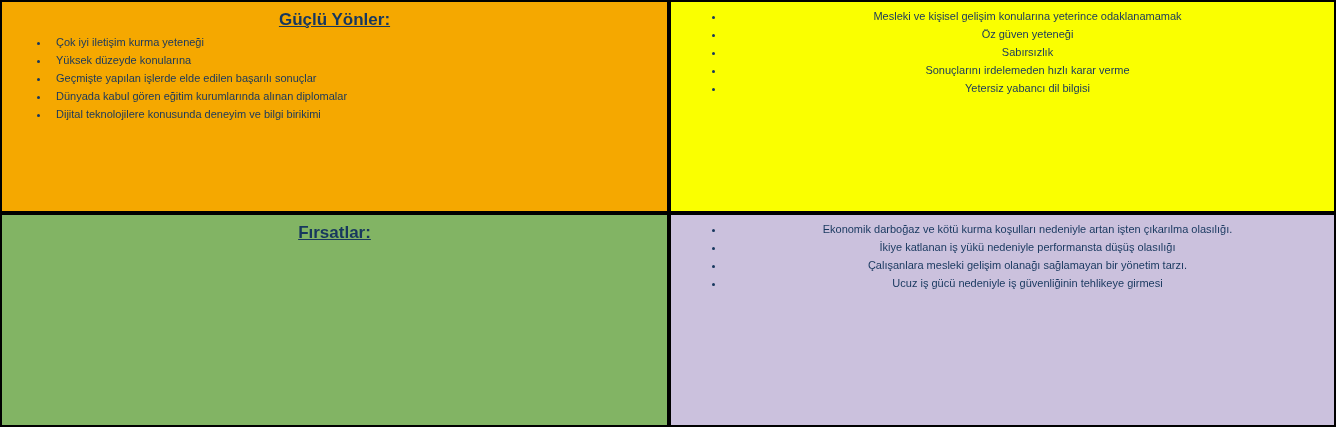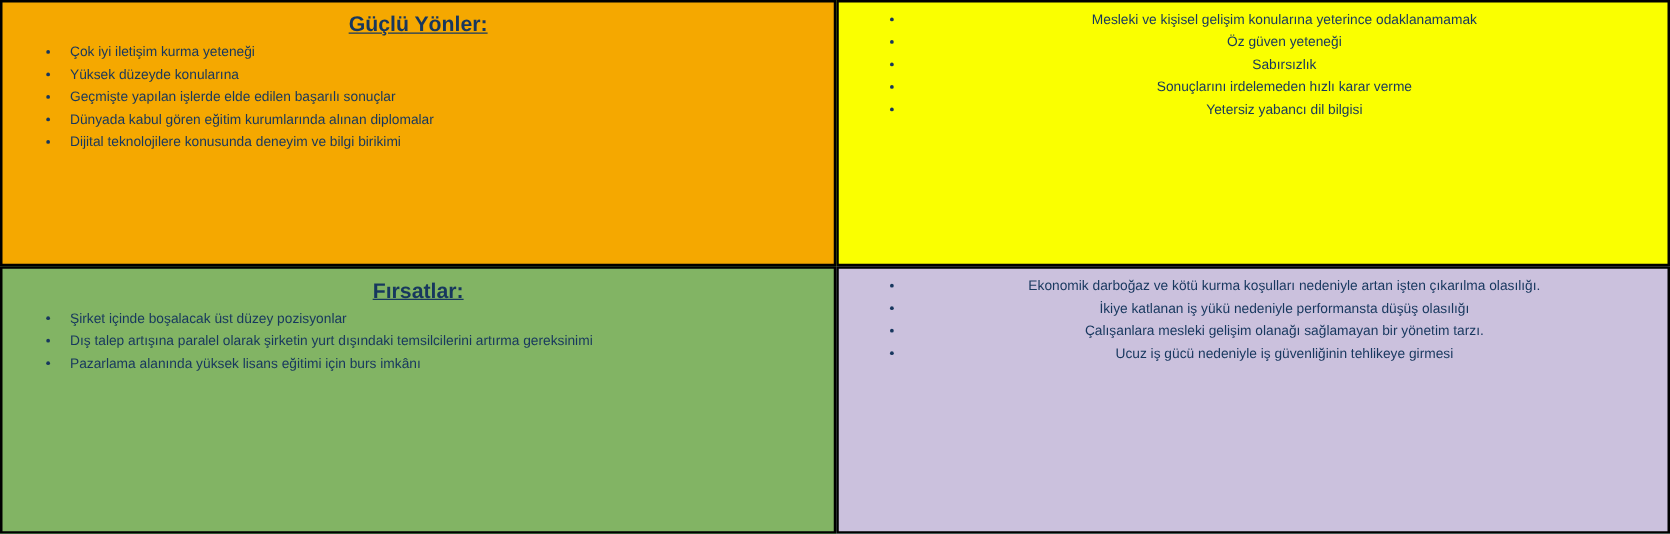--- a/index.html
+++ b/index.html
@@ -78,25 +78,20 @@
       <li>Mesleki ve kişisel gelişim konularına yeterince odaklanamamak</li>
       <li>Öz güven yeteneği</li>
       <li>Sabırsızlık</li>
       <li>Sonuçlarını irdelemeden  hızlı karar verme</li>
       <li>Yetersiz yabancı dil bilgisi</li>
     </ul>
   </div>
 
   <div class="quad q-opportunities">
     <div class="quad-title">Fırsatlar:</div>
-    <ul class="quad-list">
-      <li>Şirket içinde boşalacak üst düzey pozisyonlar</li>
-      <li>Dış talep artışına paralel olarak şirketin yurt dışındaki temsilcilerini artırma gereksinimi</li>
-      <li>Pazarlama alanında yüksek lisans eğitimi için burs imkânı</li>
-    </ul>
   </div>
 
   <div class="quad q-threats">
     <ul class="quad-list">
       <li>Ekonomik darboğaz ve kötü kurma koşulları nedeniyle artan işten çıkarılma olasılığı.</li>
       <li>İkiye katlanan iş yükü nedeniyle performansta düşüş olasılığı</li>
       <li>Çalışanlara mesleki gelişim olanağı sağlamayan bir yönetim tarzı.</li>
       <li>Ucuz iş gücü nedeniyle iş güvenliğinin tehlikeye girmesi</li>
     </ul>
   </div>

